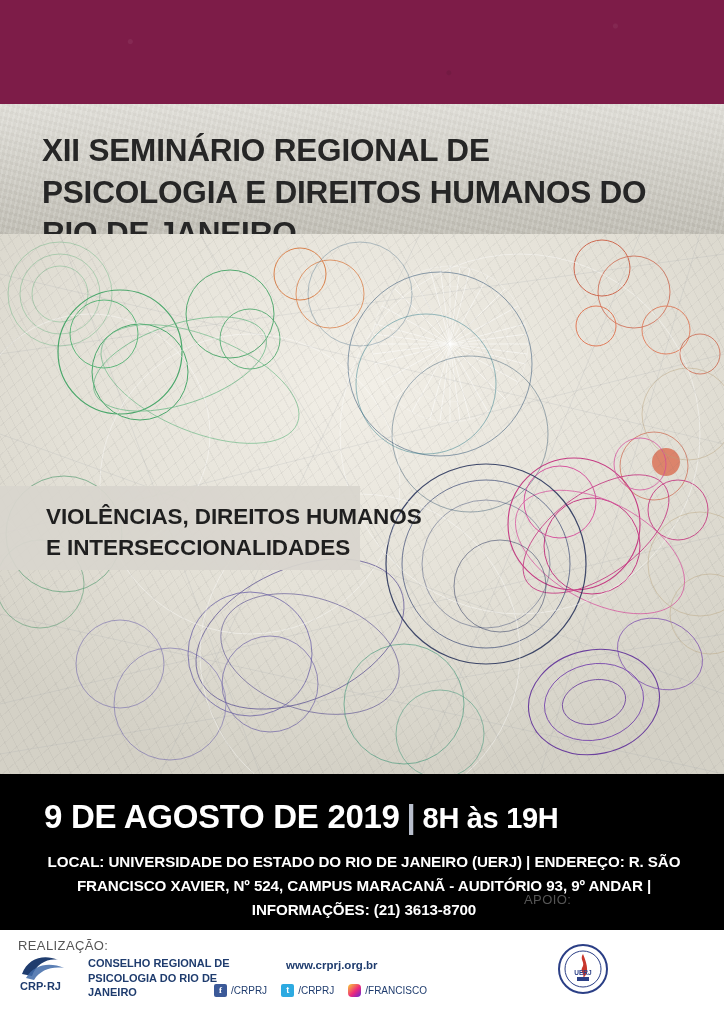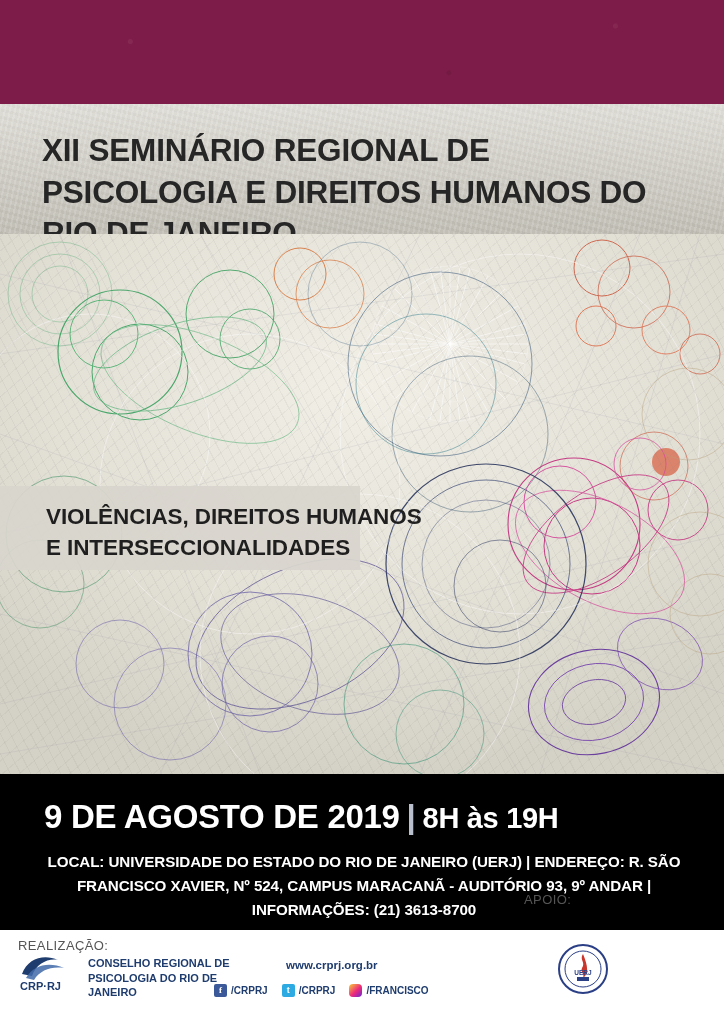--- a/index.html
+++ b/index.html
@@ -190,21 +190,21 @@
     line-height: 1;
   }
   .badge.fb { background: #3b5998; font-family: "Liberation Serif", serif; }
   .badge.tw { background: #2daae1; }
   .badge.ig {
     background: linear-gradient(135deg, #f9ce34, #ee2a7b 55%, #6228d7);
     border-radius: 4px;
   }
   .social .handle {
     font-size: 10px;
-    font-weight: bold;
+    font-weight: normal;
     color: #1f3c6e;
   }
   .uerj-seal {
     position: absolute;
     left: 558px; top: 944px;
     width: 50px; height: 50px;
   }
 </style>
 </head>
 <body>

